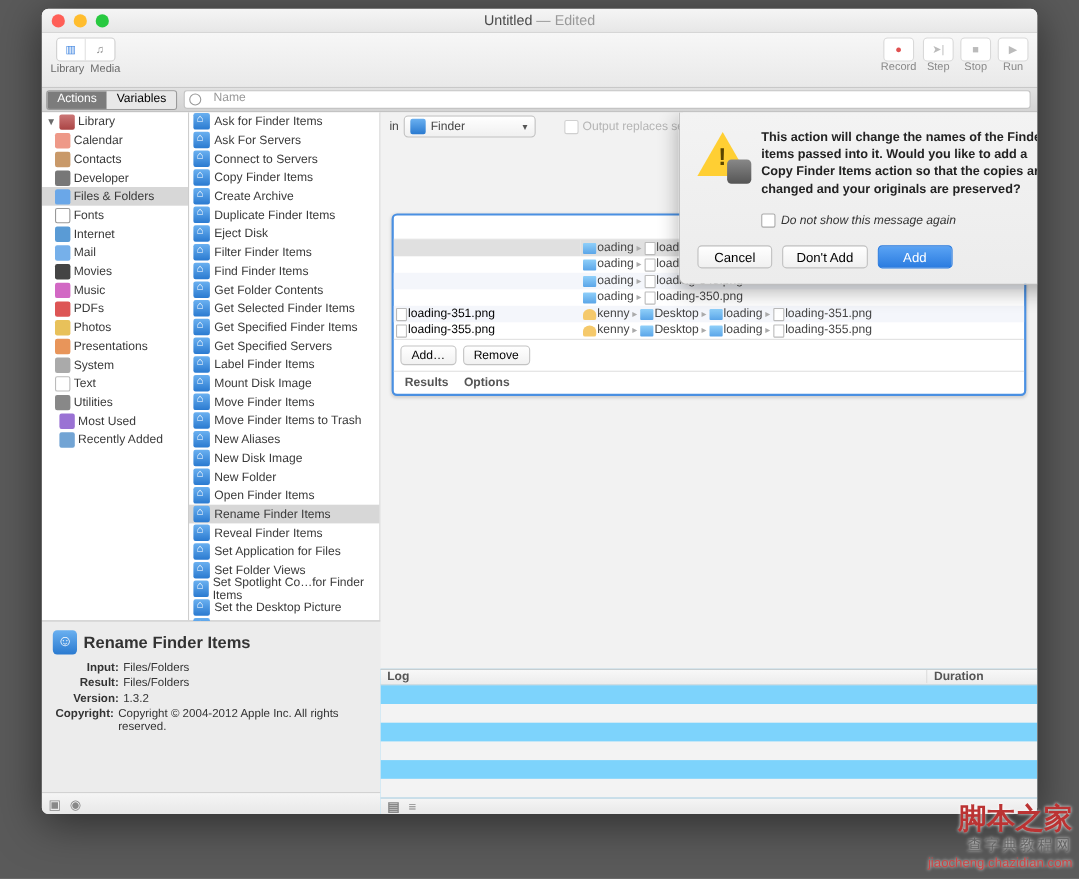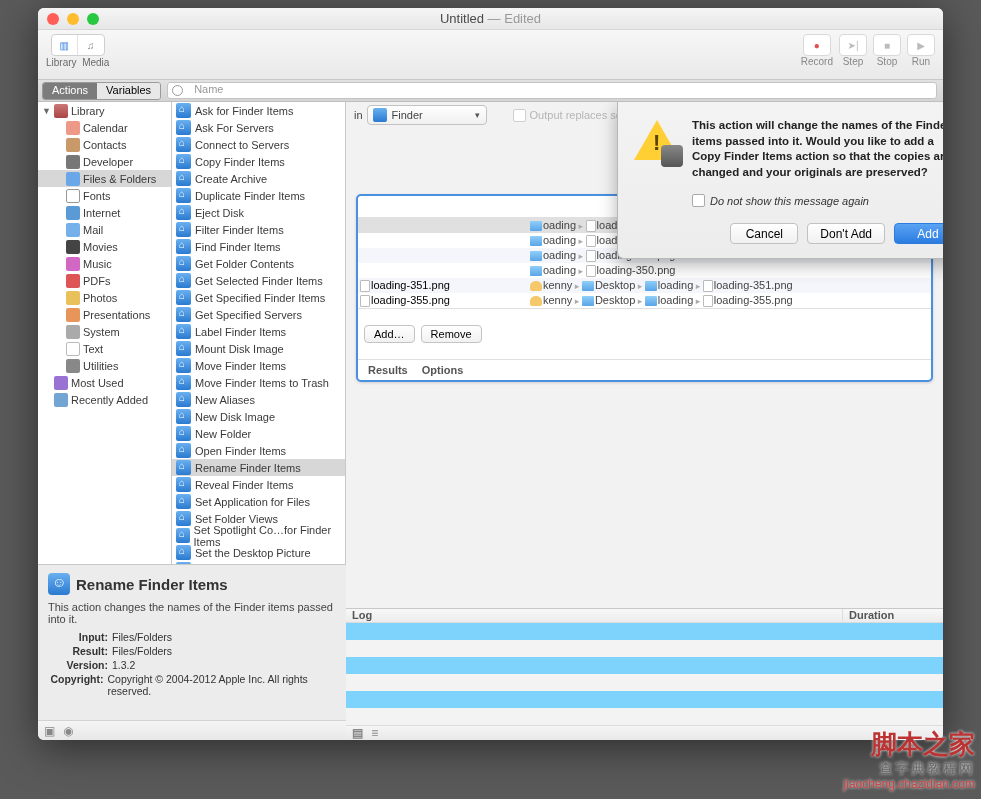--- a/index.html
+++ b/index.html
@@ -44,21 +44,21 @@
 .col1 { width: 134px; background: #fff; }
 .col2 { width: 174px; background: #fff; display: flex; flex-direction: column; }
 .col3 { flex: 1; background: #f2f2f2; display: flex; flex-direction: column; position: relative; }
 
 
 .cat-list, .action-list { font-size: 11px; color: #3a3a3a; overflow-y: auto; height: 100%; }
 .cat-item { display: flex; align-items: center; height: 17px; padding-left: 4px; gap: 3px; }
 .cat-item.sel { background: #d7d7d7; }
 .cat-item .disclosure { width: 9px; color: #6a6a6a; font-size: 9px; }
 .cat-item .ficon { width: 14px; height: 14px; display: inline-flex; align-items: center; justify-content: center; font-size: 10px; border-radius: 2px; }
-.depth1 { padding-left: 16px; }
+.depth1 { padding-left: 0; }
 
 .action-list { flex: 1; }
 .act-item { display: flex; align-items: center; height: 17px; padding-left: 4px; gap: 4px; }
 .act-item.sel { background: #d7d7d7; }
 .act-item .ficon { width: 15px; height: 15px; background: linear-gradient(#6ab0f0,#2a7ad0); border-radius: 2px; position: relative; }
 .act-item .ficon::after { content:"⌂"; position:absolute; left:3px; top:0; color:#fff; font-size:10px; }
 
 
 .wf-header { display: flex; align-items: center; height: 26px; padding: 0 8px; font-size: 11px; color: #444; gap:4px; }
 .dropdown { height: 20px; border: 1px solid #c2c2c2; border-radius: 4px; background: linear-gradient(#fff,#f0f0f0); padding: 0 18px 0 24px; font-size: 11px; display: flex; align-items: center; position: relative; min-width:120px; }
@@ -76,21 +76,21 @@
 .file-table tr:nth-child(odd){ background:#f4f6fb; }
 .file-table tr.selrow { background:#e0e0e0; }
 .file-table td { padding: 0 2px; white-space:nowrap; }
 .path-seg { color:#444; }
 .path-seg::after { content:" ▸ "; color:#aaa; font-size:9px; }
 .path-seg:last-child::after { content:""; }
 .fi { display:inline-block; width:12px; height:10px; border-radius:1px; margin-right:1px; vertical-align:middle; }
 .fi.folder { background:linear-gradient(#8fcff9,#5aa5e8); }
 .fi.home { background:#f5c96b; border-radius:50% 50% 2px 2px; }
 .fi.doc { background:#fff; border:1px solid #bbb; width:10px; height:12px; }
-.card-bottom { border-top:1px solid #e0e0e0; padding:16px 6px; display:flex; align-items:center; gap:6px; font-size:11px; }
+.card-bottom { border-top:1px solid #e0e0e0; padding:5px 6px; display:flex; align-items:center; gap:6px; font-size:11px; }
 .pill { height:18px; border:1px solid #c3c3c3; border-radius:4px; background:linear-gradient(#fff,#f1f1f1); padding:0 9px; display:flex; align-items:center; }
 .card-tabs { border-top:1px solid #e0e0e0; padding:4px 10px; font-size:11px; font-weight:600; color:#555; display:flex; gap:14px; }
 
 
 .log-area { height:132px; border-top:1px solid #c8c8c8; background:#7dd3fc; display:flex; flex-direction:column;font-weight:bold; }
 .log-head { display:flex; font-size:11px; color:#555; border-bottom:1px solid #dcdcdc; height:18px; align-items:center; background:linear-gradient(#f8f8f8,#ececec); }
 .log-head .lh1 { flex:1; padding-left:6px; border-right:1px solid #dcdcdc; }
 .log-head .lh2 { width:100px; padding-left:6px; }
 .log-rows { flex:1; }
 .log-rows div { height:17px; }
@@ -114,21 +114,21 @@
 .sheet-top { display:flex; gap:12px; }
 .warn-icon { width:46px; height:46px; position:relative; flex-shrink:0; }
 .warn-tri { width:0; height:0; border-left:23px solid transparent; border-right:23px solid transparent; border-bottom:40px solid #ffcf33; position:absolute; top:2px; }
 .warn-ex { position:absolute; left:19px; top:12px; font-size:22px; font-weight:bold; color:#5a4500; }
 .warn-rob { position:absolute; right:-3px; bottom:-3px; width:22px; height:22px; background:linear-gradient(#888,#555); border-radius:4px; }
 .sheet-text { font-size:11.5px; color:#222; }
 .sheet-text .bold { font-weight:600; line-height:1.35; }
 .sheet-text .sub { font-size:10.5px; color:#555; margin-top:8px; line-height:1.3; }
 .sheet-check { display:flex; align-items:center; gap:5px; font-size:11px; margin-top:14px; margin-left:58px; color:#333;font-style:italic; }
 .sheet-check .box { width:13px; height:13px; border:1px solid #aaa; border-radius:2px; background:#fff; }
-.sheet-buttons { display:flex; justify-content:flex-end; gap:9px; margin-top:16px; }
+.sheet-buttons { display:flex; gap:9px; margin-top:16px; }
 .sheet-buttons .btn { height:21px; min-width:68px; border:1px solid #c1c1c1; border-radius:4px; background:linear-gradient(#fff,#f0f0f0); font-size:12px; padding:0 12px; display:flex; align-items:center; justify-content:center; }
 .sheet-buttons .btn.primary { background:linear-gradient(#5aa3f4,#2b7ce0); color:#fff; border-color:#2b7ce0; }
 
 
 .watermark { position:absolute; right:6px; bottom:8px; text-align:right; color:#b33; font-size:12px; line-height:1.2; text-shadow:0 0 3px #fff; }
 .watermark .big { font-size:26px; font-family: "STKaiti","KaiTi",serif; font-weight:bold; }
 .watermark .mid { font-size:14px; color:#666; letter-spacing:2px; }
 .watermark .url { font-size:12px; color:#c44; }
 
 
@@ -407,21 +407,20 @@
               </div>
             </div>
         </div>
       </div>
 
       <div class="desc-panel">
         <div class="desc-title">
             <span class="ficon"></span>
             <span>Rename Finder Items</span>
           </div>
-        <div class="desc-body">This action changes the names of the Finder items passed into it.</div>
         <div id="metarows">
             <div class="meta-row">
               <div class="ml">Input:</div>
               <div>Files/Folders</div>
             </div>
             <div class="meta-row">
               <div class="ml">Result:</div>
               <div>Files/Folders</div>
             </div>
             <div class="meta-row">

